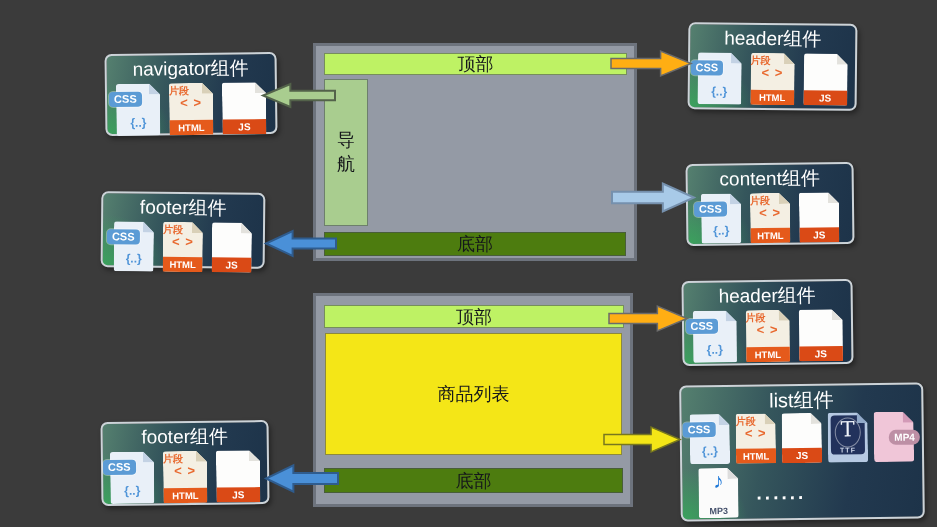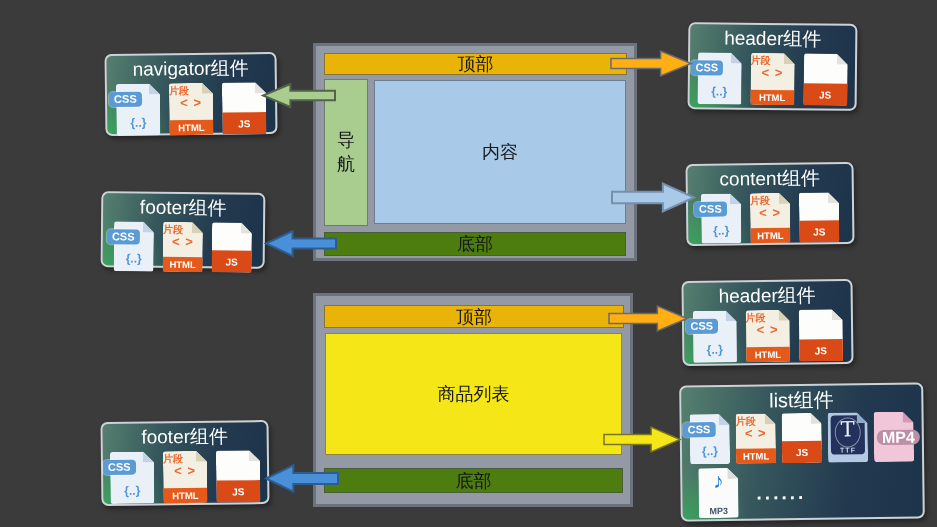--- a/index.html
+++ b/index.html
@@ -7,21 +7,21 @@
   #canvas{position:relative;width:937px;height:527px;background:#3b3b3b;overflow:hidden;}
 
   
   .slide-title{position:absolute;top:1px;left:495px;transform:translateX(-50%);
     color:#fff;font-size:25px;font-weight:bold;letter-spacing:1px;white-space:nowrap;}
 
   
   .frame{position:absolute;background:#949aa5;border:3px solid #6d737d;box-sizing:border-box;}
   .zone{position:absolute;display:flex;align-items:center;justify-content:center;
     color:#15171b;font-size:18px;border:1px solid rgba(70,75,85,.6);box-sizing:border-box;}
-  .z-orange{background:#eab308;}
+  .z-orange{background:#bef264;}
   .z-nav{background:#a9cd8f;white-space:pre-line;text-align:center;line-height:1.3;}
   .z-content{background:#a8cae8;}
   .z-blue{background:#4d7c0f;}
   .z-yellow{background:#f4e617;}
 
   
   .card{position:absolute;box-sizing:border-box;border:2px solid #ccd3d8;border-radius:7px;
     background:
       radial-gradient(95px 75px at 0% 100%, rgba(58,164,92,.95), rgba(58,164,92,0) 68%),
       linear-gradient(100deg,#55806f 0%,#35565c 35%,#22394f 70%,#1d3349 100%);
@@ -53,51 +53,50 @@
     font-weight:bold;font-size:11px;padding:1px 5px;border-radius:4px;line-height:13px;
     box-shadow:0 0 0 1px rgba(255,255,255,.35);}
   .css-braces{position:absolute;bottom:6px;left:0;right:0;text-align:center;
     color:#4f94d8;font-weight:bold;font-size:12px;}
   .html-tag{position:absolute;top:1px;left:0;right:0;text-align:left;
     color:#e8692f;font-size:10px;font-weight:bold;}
   .html-brackets{position:absolute;top:12px;left:0;right:0;text-align:center;
     color:#e8692f;font-size:13px;font-weight:bold;letter-spacing:1px;}
   .html-bar{position:absolute;bottom:0;left:0;right:0;height:15px;background:#e55a1b;
     color:#fff;font-weight:bold;font-size:9.5px;display:flex;align-items:center;justify-content:center;}
-  .js-bar{position:absolute;bottom:0;left:0;right:0;height:22px;background:#da4a16;
+  .js-bar{position:absolute;bottom:0;left:0;right:0;height:15px;background:#da4a16;
     color:#fff;font-weight:bold;font-size:10px;display:flex;align-items:center;justify-content:center;}
   .ttf-box{position:absolute;left:3px;right:3px;top:3px;bottom:8px;background:#22325c;
     border-radius:4px;}
   .ttf-ellipse{position:absolute;left:50%;top:44%;transform:translate(-50%,-50%);
     width:24px;height:28px;border:1px solid rgba(255,255,255,.45);border-radius:50%;}
   .ttf-letter{position:absolute;left:0;right:0;top:2px;text-align:center;
     font-family:"DejaVu Serif","Liberation Serif",serif;font-size:21px;color:#f0f4fa;}
   .ttf-label{position:absolute;left:0;right:0;bottom:1px;text-align:center;
     font-size:7px;font-weight:bold;color:#cfd8ea;letter-spacing:1px;}
   .mp4-label{position:absolute;right:-6px;top:18px;background:#bd8fa5;color:#fff;
-    font-weight:bold;font-size:16px;padding:1px 5px;border-radius:7px;line-height:13px;}
+    font-weight:bold;font-size:10px;padding:1px 5px;border-radius:7px;line-height:13px;}
   .mp3-note{position:absolute;top:2px;left:0;right:0;text-align:center;
     color:#2079d8;font-size:21px;line-height:1;}
   .mp3-label{position:absolute;bottom:2px;left:0;right:0;text-align:center;
     font-size:9px;font-weight:bold;color:#44506b;}
 
   
   .arrow{position:absolute;overflow:visible;}
 </style>
 </head>
 <body>
 
 <div id="canvas">
 
 
   <div class="frame" style="left:313px;top:43px;width:324px;height:218px">
     <div class="zone z-orange" style="left:8px;top:7px;width:303px;height:22px">顶部</div>
     <div class="zone z-nav" style="left:8px;top:33px;width:44px;height:147px">导
 航</div>
-    <div class="zone z-content" style="left:58px;top:34px;width:252px;height:144px">内容</div>
     <div class="zone z-blue" style="left:8px;top:186px;width:302px;height:24px">底部</div>
   </div>
 
   <div class="frame" style="left:313px;top:293px;width:320px;height:214px">
     <div class="zone z-orange" style="left:8px;top:9px;width:300px;height:23px">顶部</div>
     <div class="zone z-yellow" style="left:9px;top:37px;width:297px;height:122px">商品列表</div>
     <div class="zone z-blue" style="left:8px;top:172px;width:299px;height:25px">底部</div>
   </div>
 
   <div class="card tilt-l" style="left:105px;top:53px;width:172px;height:82px">

